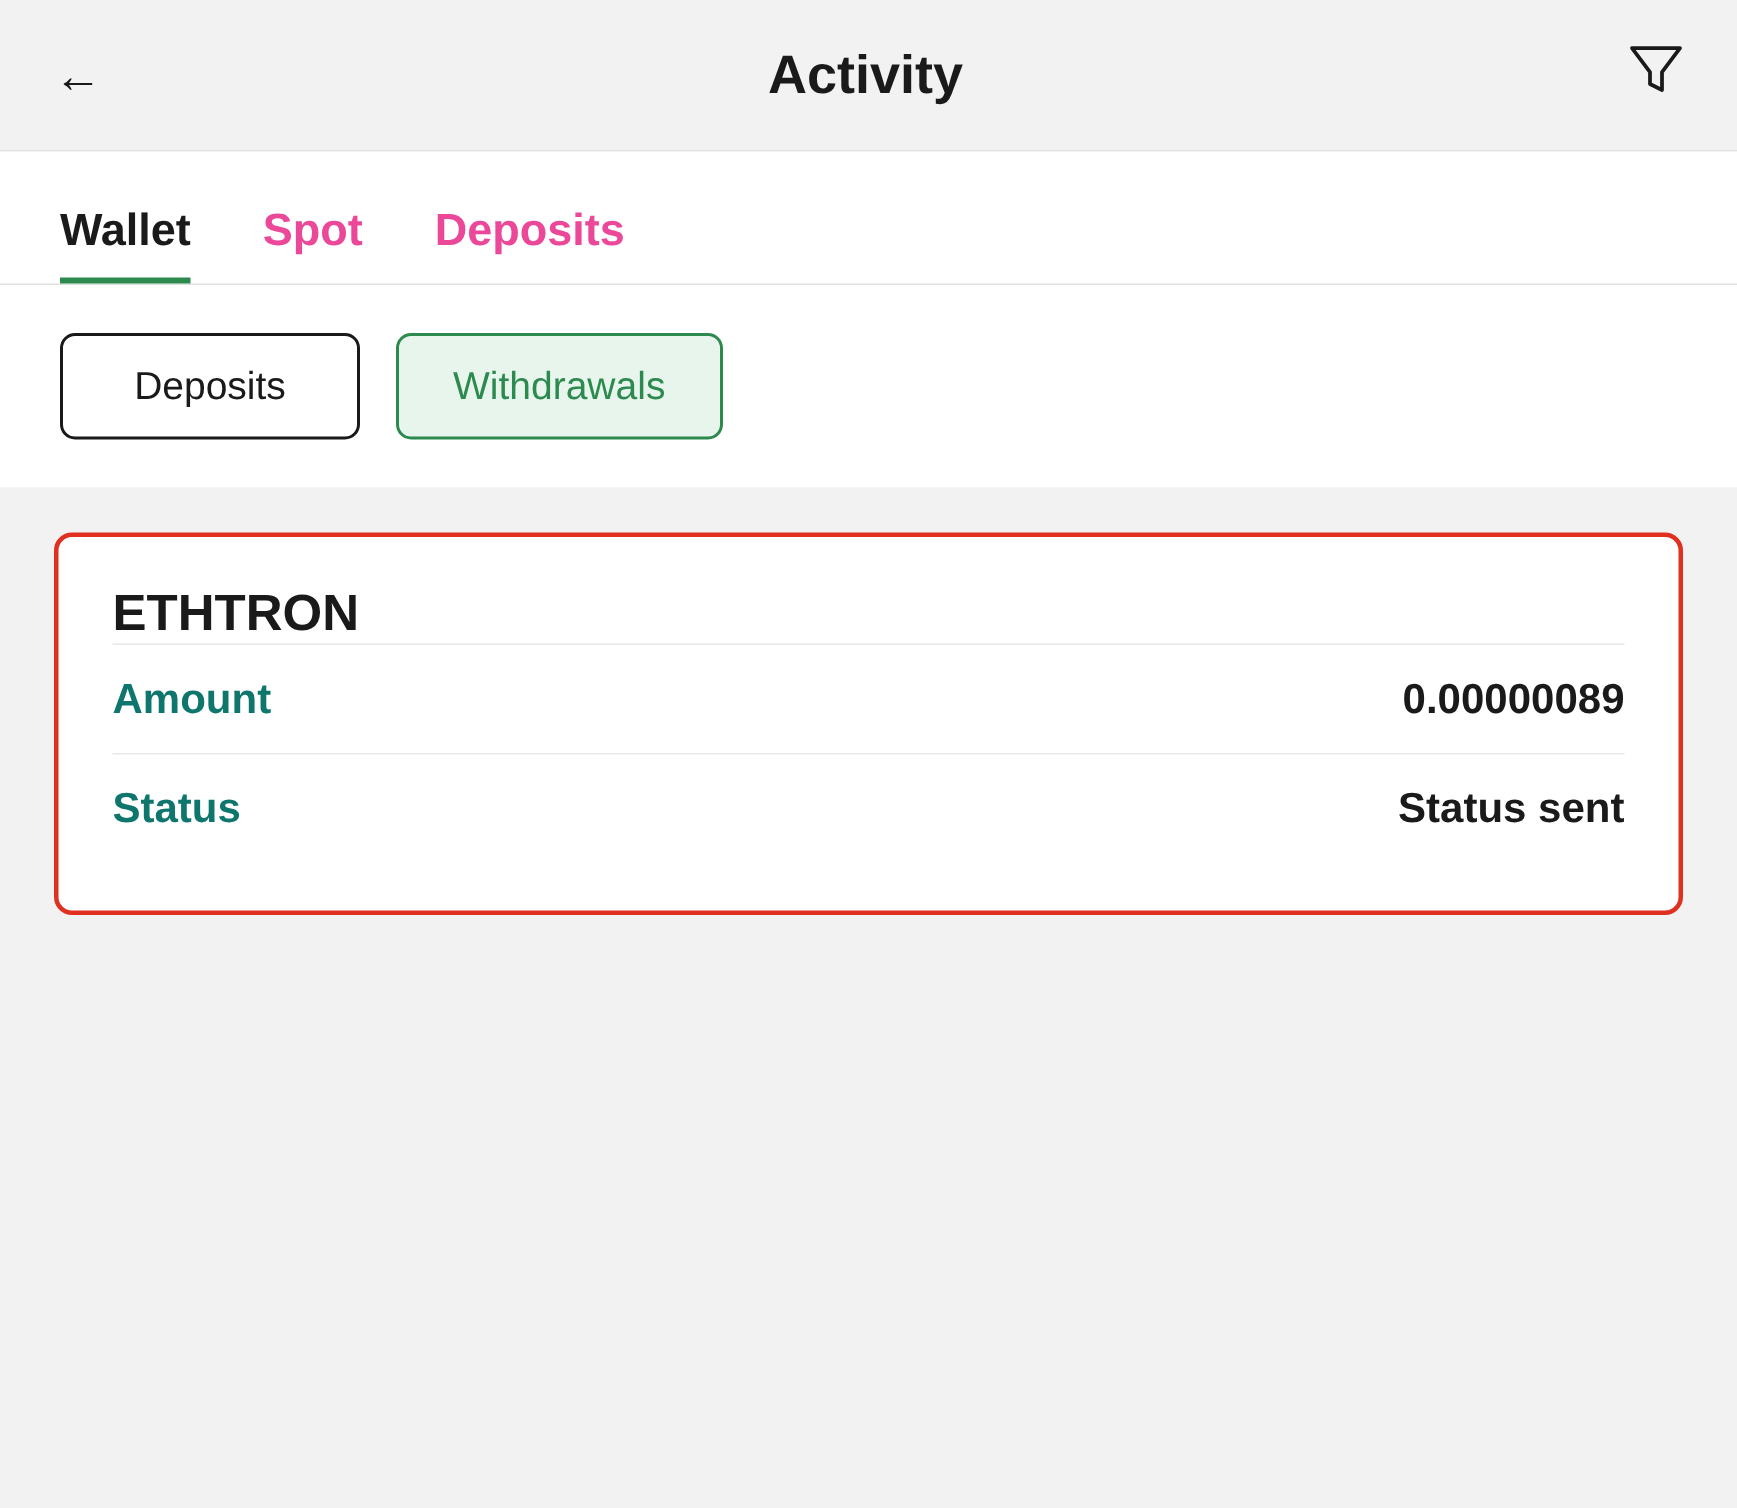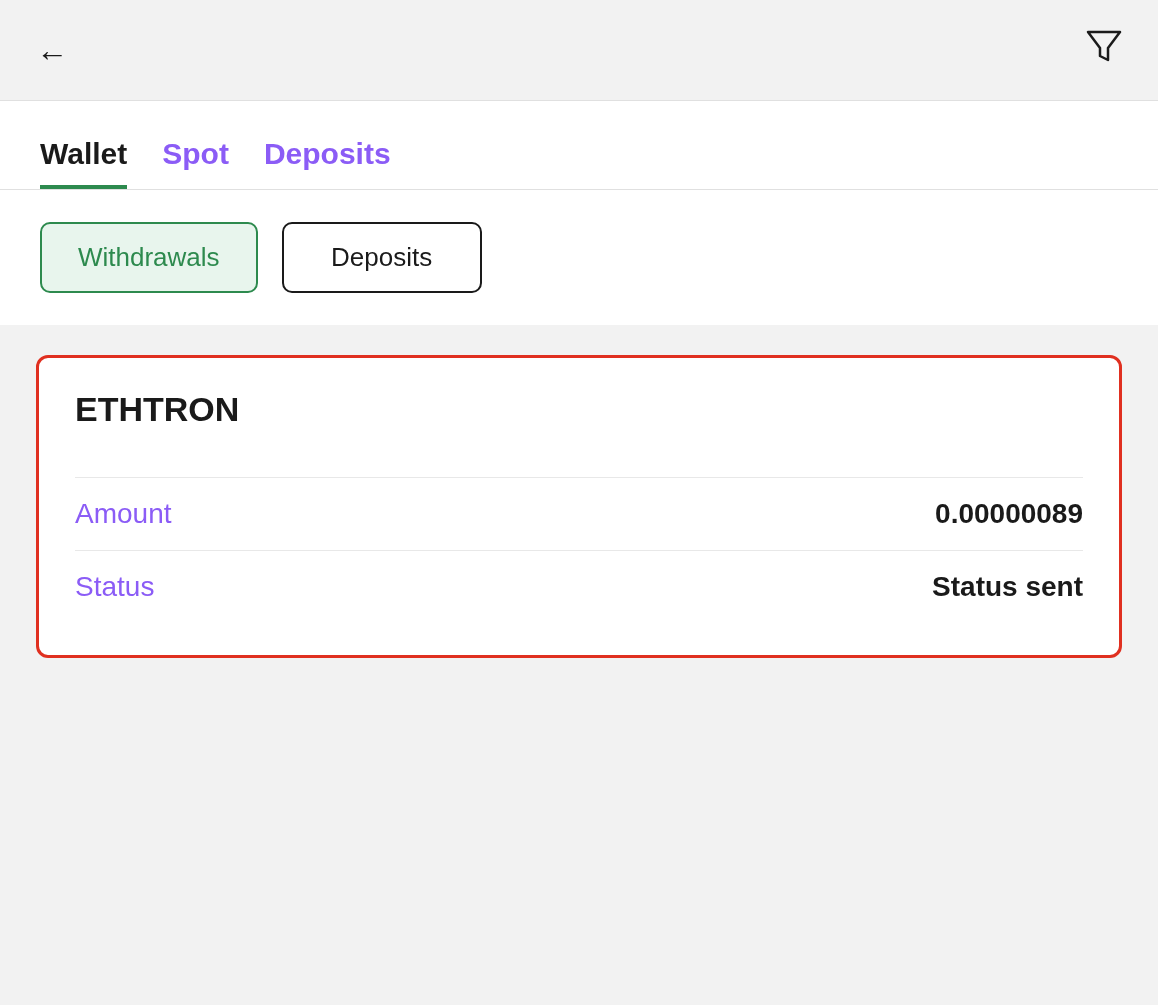--- a/index.html
+++ b/index.html
@@ -51,28 +51,28 @@
 
     
     .content {
       background: #ffffff;
       padding: 36px 40px 0 40px;
     }
 
     
     .tabs {
       display: flex;
-      gap: 35px;
+      gap: 48px;
       margin-bottom: 0;
     }
 
     .tab {
       font-size: 30px;
       font-weight: 600;
-      color: #8b5cf6;
+      color: #ec4899;
       cursor: pointer;
       padding-bottom: 14px;
       border-bottom: 4px solid transparent;
       background: none;
       border-top: none;
       border-left: none;
       border-right: none;
     }
 
     .tab.active {
@@ -128,71 +128,71 @@
       background: #ffffff;
       border: 3px solid #e03020;
       border-radius: 12px;
       padding: 32px 36px;
     }
 
     .transaction-name {
       font-size: 34px;
       font-weight: 800;
       color: #1a1a1a;
-      margin-bottom: 48px;
     }
 
     .transaction-row {
       display: flex;
       justify-content: space-between;
       align-items: center;
       padding: 20px 0;
       border-top: 1px solid #e8e8e8;
     }
 
     .transaction-row:first-of-type {
       border-top: 1px solid #e8e8e8;
     }
 
     .transaction-label {
       font-size: 28px;
-      color: #8b5cf6;
-      font-weight: 400;
+      color: #0f766e;
+      font-weight: 700;
     }
 
     .transaction-value {
       font-size: 28px;
       font-weight: 700;
       color: #1a1a1a;
       margin-left: 16px;
     }
   </style>
 </head>
 <body>
 
 <div class="header">
   <button class="header-back-btn">←</button>
+  <span class="header-title">Activity</span>
   <button class="header-filter-btn">
     <svg width="36" height="36" viewBox="0 0 36 36" fill="none" xmlns="http://www.w3.org/2000/svg">
       <polygon points="2,4 34,4 22,20 22,32 14,28 14,20" stroke="#1a1a1a" stroke-width="2.5" fill="none" stroke-linejoin="round"></polygon>
     </svg>
   </button>
 </div>
 
 <div class="content">
   <div class="tabs">
     <button class="tab active">Wallet</button>
     <button class="tab">Spot</button>
     <button class="tab">Deposits</button>
   </div>
   <hr class="tab-divider">
 
   <div class="filter-buttons">
+    <button class="filter-btn">Deposits</button>
     <button class="filter-btn active">Withdrawals</button>
-    <button class="filter-btn">Deposits</button>
   </div>
 </div>
 
 <div class="main-content">
   <div class="transaction-card">
     <div class="transaction-name">ETHTRON</div>
     <div class="transaction-row">
       <span class="transaction-label">Amount</span>
       <span class="transaction-value">0.00000089</span>
     </div>

